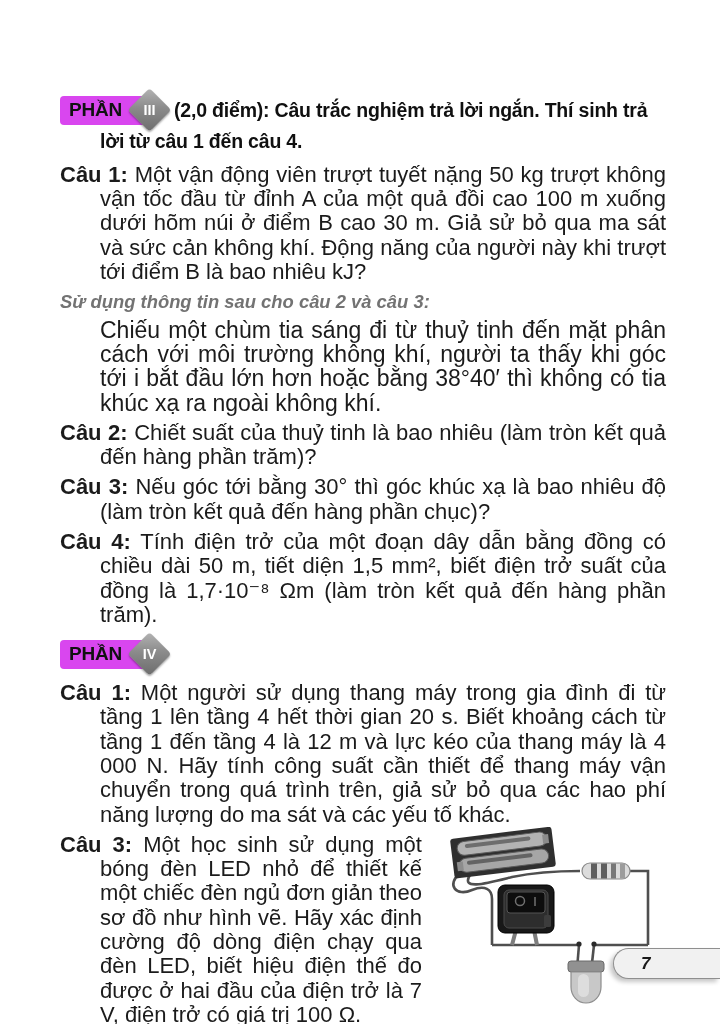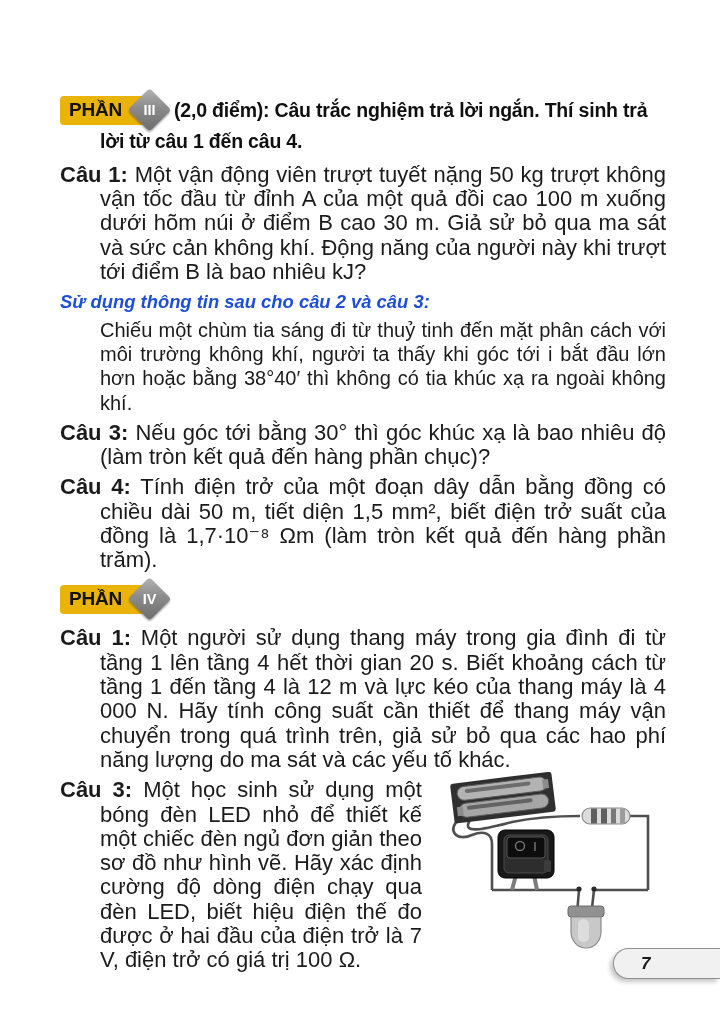--- a/index.html
+++ b/index.html
@@ -29,21 +29,21 @@
   .badge {
     display: inline-block;
     position: relative;
     text-indent: 0;
     margin-right: 24px;
     vertical-align: middle;
     transform: translateY(-2px);
   }
   .badge-rect {
     display: inline-block;
-    background: #eab308;
+    background: #d946ef;
     border-radius: 4px;
     padding: 2px 28px 3px 9px;
     font-size: 19px;
     font-weight: bold;
     color: #111;
     line-height: 24px;
   }
   .badge-diamond {
     position: absolute;
     right: -15px;
@@ -78,24 +78,24 @@
   }
   .q b { font-weight: bold; }
 
   .note {
     font-size: 18.4px;
     line-height: 24.3px;
     font-weight: bold;
     font-style: italic;
     margin-top: 1px;
     margin-bottom: 3px;
-    color: #1d4ed8;
+    color: #737373;
   }
   .info {
-    font-size: 20px;
+    font-size: 23px;
     line-height: 24.3px;
     text-align: justify;
     padding-left: 40px;
     margin-bottom: 6px;
   }
 
   
   .figure-wrap {
     float: right;
     width: 234px;
@@ -143,20 +143,24 @@
     </div>
 
     <div class="q">
       <b>Câu 1:</b>
       <span>Một vận động viên trượt tuyết nặng 50 kg trượt không vận tốc đầu từ đỉnh A của một quả đồi cao 100 m xuống dưới hõm núi ở điểm B cao 30 m. Giả sử bỏ qua ma sát và sức cản không khí. Động năng của người này khi trượt tới điểm B là bao nhiêu kJ?</span>
     </div>
 
     <div class="note">Sử dụng thông tin sau cho câu 2 và câu 3:</div>
     <div class="info">Chiếu một chùm tia sáng đi từ thuỷ tinh đến mặt phân cách với môi trường không khí, người ta thấy khi góc tới i bắt đầu lớn hơn hoặc bằng 38°40′ thì không có tia khúc xạ ra ngoài không khí.</div>
 
+    <div class="q">
+      <b>Câu 2:</b>
+      <span>Chiết suất của thuỷ tinh là bao nhiêu (làm tròn kết quả đến hàng phần trăm)?</span>
+    </div>
 
     <div class="q">
       <b>Câu 3:</b>
       <span>Nếu góc tới bằng 30° thì góc khúc xạ là bao nhiêu độ (làm tròn kết quả đến hàng phần chục)?</span>
     </div>
 
     <div class="q">
       <b>Câu 4:</b>
       <span>Tính điện trở của một đoạn dây dẫn bằng đồng có chiều dài 50 m, tiết diện 1,5 mm², biết điện trở suất của đồng là 1,7·10⁻⁸ Ωm (làm tròn kết quả đến hàng phần trăm).</span>
     </div>

